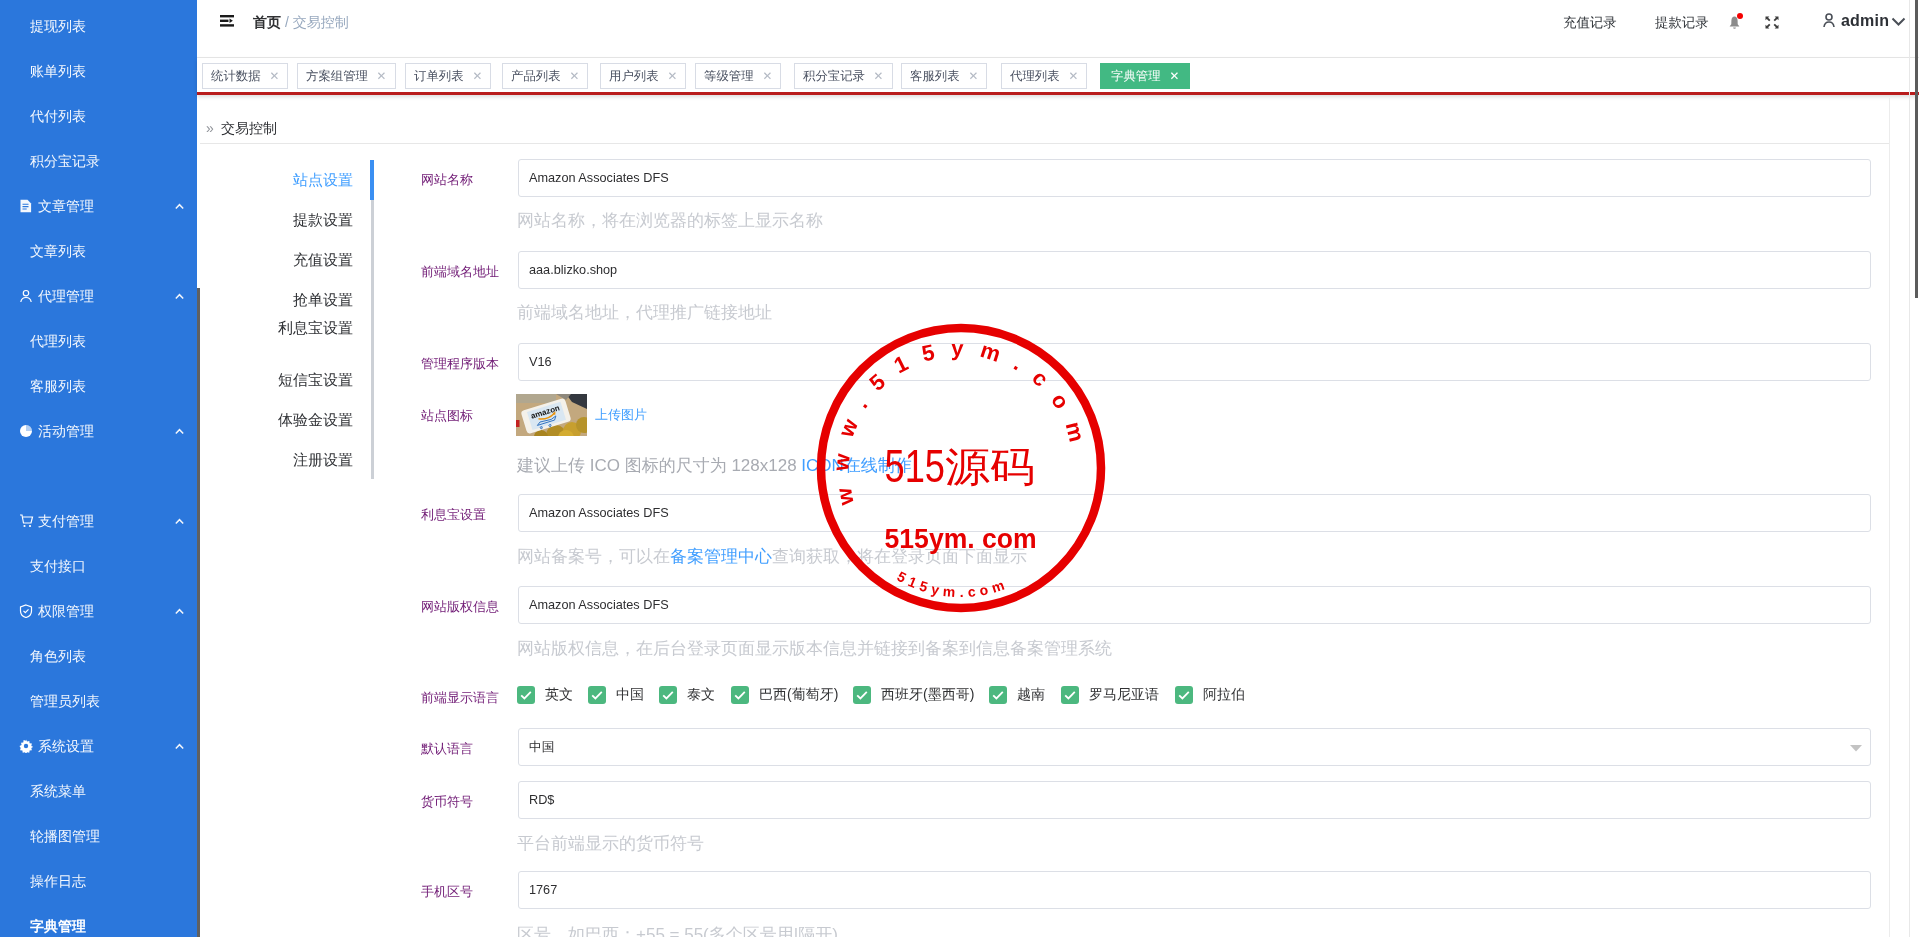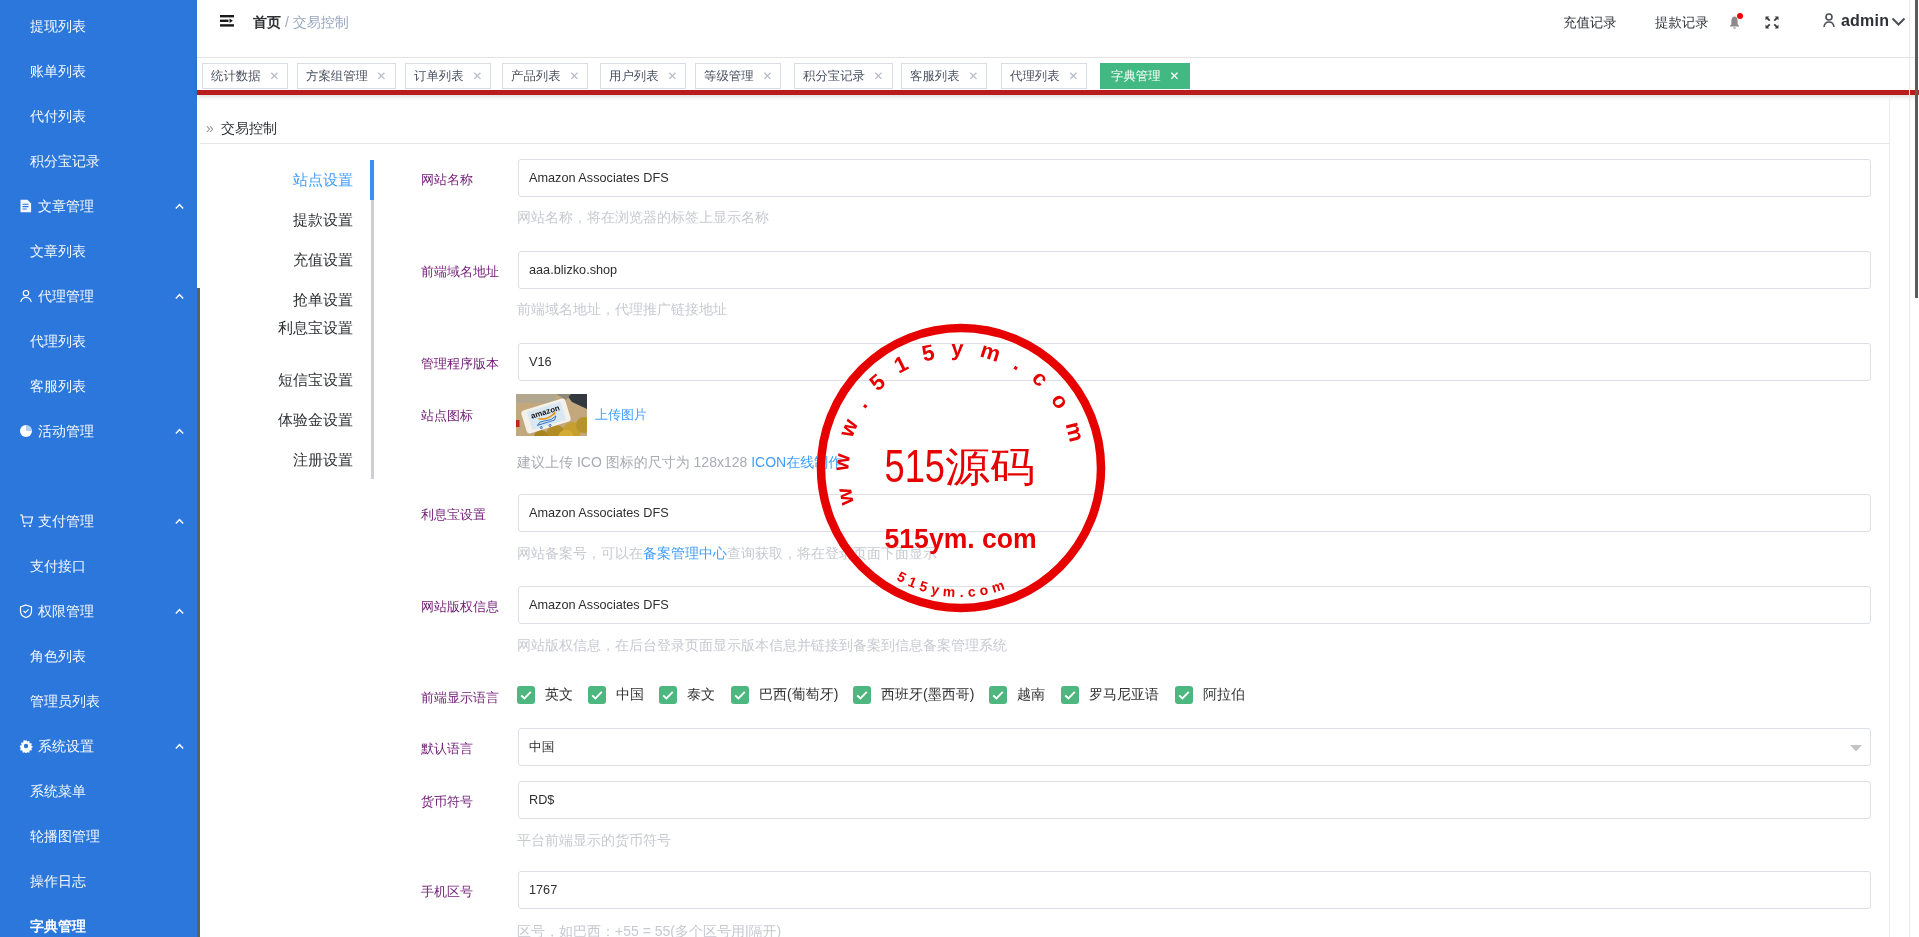--- a/index.html
+++ b/index.html
@@ -9,29 +9,29 @@
 #sb{position:absolute;left:0;top:0;width:197px;height:937px;background:#2b77dc}
 .mi{position:absolute;left:0;width:197px;height:44px;line-height:44px;font-size:14px;color:rgba(255,255,255,.95)}
 .mi .t{position:absolute;left:30px;white-space:nowrap}
 .mi .pt{position:absolute;left:38px;white-space:nowrap}
 .mi svg.ic{position:absolute;left:19px;top:15px}
 .mi svg.ch{position:absolute;left:175px;top:19px}
 .mi.act{color:#fff;font-weight:bold}
 
 #nav{position:absolute;left:197px;top:0;right:0;height:58px;background:#fff;border-bottom:1px solid #e8e8e8}
 
-#tags{position:absolute;left:197px;top:58px;right:0;height:37px;background:#fff;border-bottom:5px solid #b91c1c;box-shadow:0 2px 4px rgba(0,0,0,.14)}
+#tags{position:absolute;left:197px;top:58px;right:0;height:37px;background:#fff;border-bottom:3px solid #b91c1c;box-shadow:0 2px 4px rgba(0,0,0,.14)}
 .tag{position:absolute;top:5px;height:26px;line-height:24px;border:1px solid #d8dce5;background:#fff;color:#495060;font-size:12.4px;padding:0 8px;white-space:nowrap}
 .tag .x{display:inline-block;margin-left:8px;color:#b4bac4;font-size:13px;transform:scale(.9)}
 .tag.act{background:#42b983;border-color:#42b983;color:#fff;padding:0 10px}
 .tag.act .x{color:#fff}
 
 .lbl{position:absolute;left:421px;font-size:13px;color:#701a75;white-space:nowrap}
 .inp{position:absolute;left:518px;width:1353px;height:38px;border:1px solid #dcdfe6;border-radius:3px;line-height:36px;padding-left:10px;font-size:12.7px;color:#2e2e30;background:#fff;white-space:nowrap}
-.hlp{position:absolute;left:517px;font-size:14px;color:#c7cad0;white-space:nowrap}
+.hlp{position:absolute;left:517px;font-size:17px;color:#c7cad0;white-space:nowrap}
 .hlp a{color:#409eff;text-decoration:none}
 .vtab{position:absolute;width:153px;left:200px;text-align:right;font-size:15px;color:#2f3135;height:40px;line-height:40px}
 .vtab.act{color:#409eff}
 .cb{position:absolute;top:685px}
 .cb svg{vertical-align:middle}
 .cb span{font-size:14px;color:#303133;margin-left:10px;vertical-align:middle}
 </style></head>
 <body>
 
 <div id="sb">

